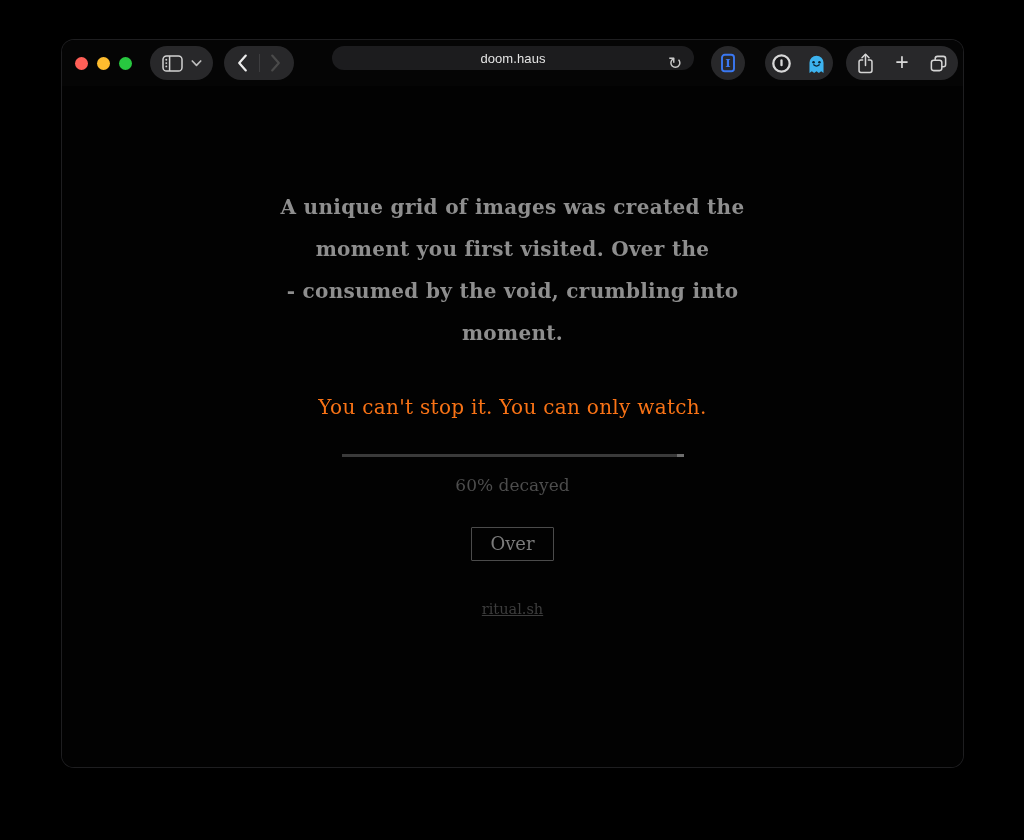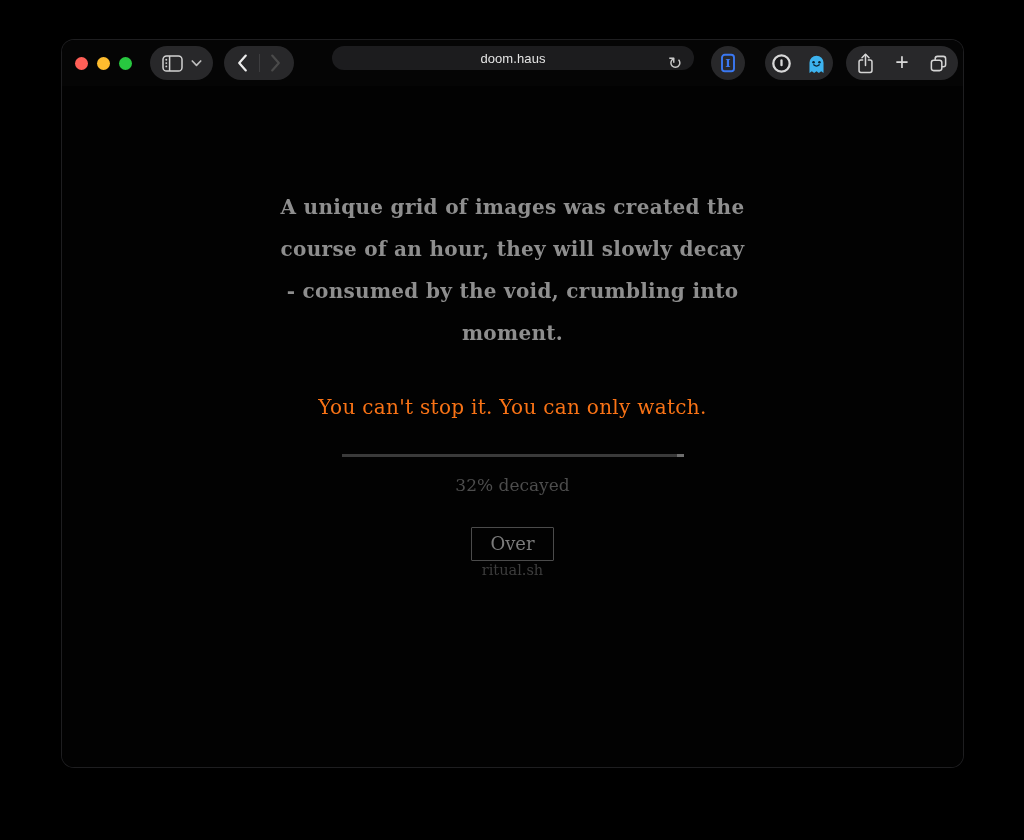--- a/index.html
+++ b/index.html
@@ -69,21 +69,21 @@
   .watch { margin-top: 32px; font: 20px/42px "DejaVu Serif", serif; color: #f97316; letter-spacing: 0.3px; white-space: nowrap; }
   .progress { width: 342px; height: 3px; margin: 26px auto 0; background: #6e6e6e; }
   .progress-fill { height: 100%; background: #3a3a3a; }
   .plabel { margin-top: 17px; font: 17px/22px "DejaVu Serif", serif; color: #4d4d4d; }
   .close-row { margin-top: 31px; }
   .close-btn {
     background: transparent; border: 1px solid #4b4b4b; border-radius: 1px;
     color: #7b7b7b; font: 18px/32px "DejaVu Serif", serif;
     height: 34px; padding: 0 18px;
   }
-  .footer { font: 14.5px/18px "DejaVu Serif", serif; color: #3d3d3d; }
+  .footer { margin-top: 39px; font: 14.5px/18px "DejaVu Serif", serif; color: #3d3d3d; text-decoration: underline; }
   svg { display: block; }
 </style>
 </head>
 <body>
 
 <div class="window">
 
   <div class="toolbar">
 
     <div class="traffic">
@@ -190,32 +190,32 @@
         </span>
       </button>
     </div>
 
   </div>
 
   <div class="page">
 
     <div class="msg">
       <div class="line">A unique grid of images was created the</div>
-      <div class="line">course of an hour, they will slowly decay</div>
+      <div class="line">moment you first visited. Over the</div>
       <div class="line">- consumed by the void, crumbling into</div>
       <div class="line">moment.</div>
     </div>
 
     <div class="watch">You can't stop it. You can only watch.</div>
 
     <div class="progress">
       <div class="progress-fill" style="width:98%"></div>
     </div>
 
-    <div class="plabel">32% decayed</div>
+    <div class="plabel">60% decayed</div>
 
     <div class="close-row">
       <button class="close-btn">Over</button>
     </div>
 
     <div class="footer">ritual.sh</div>
 
   </div>
 </div>
 

